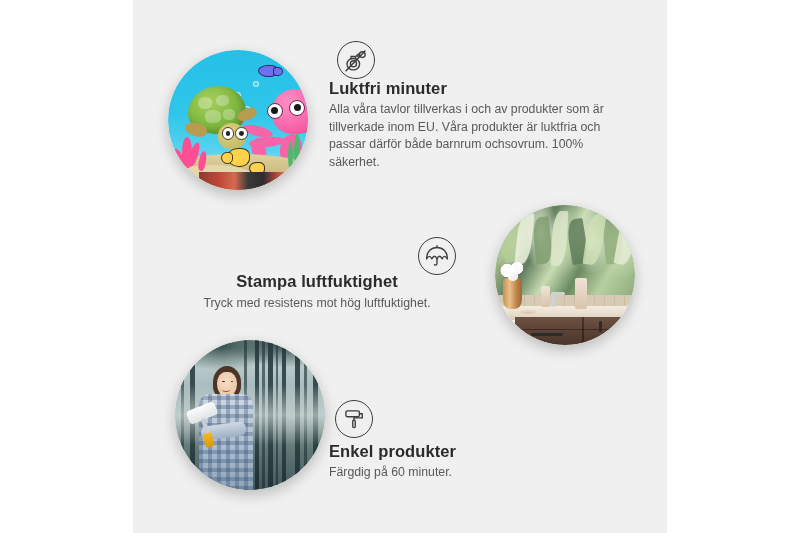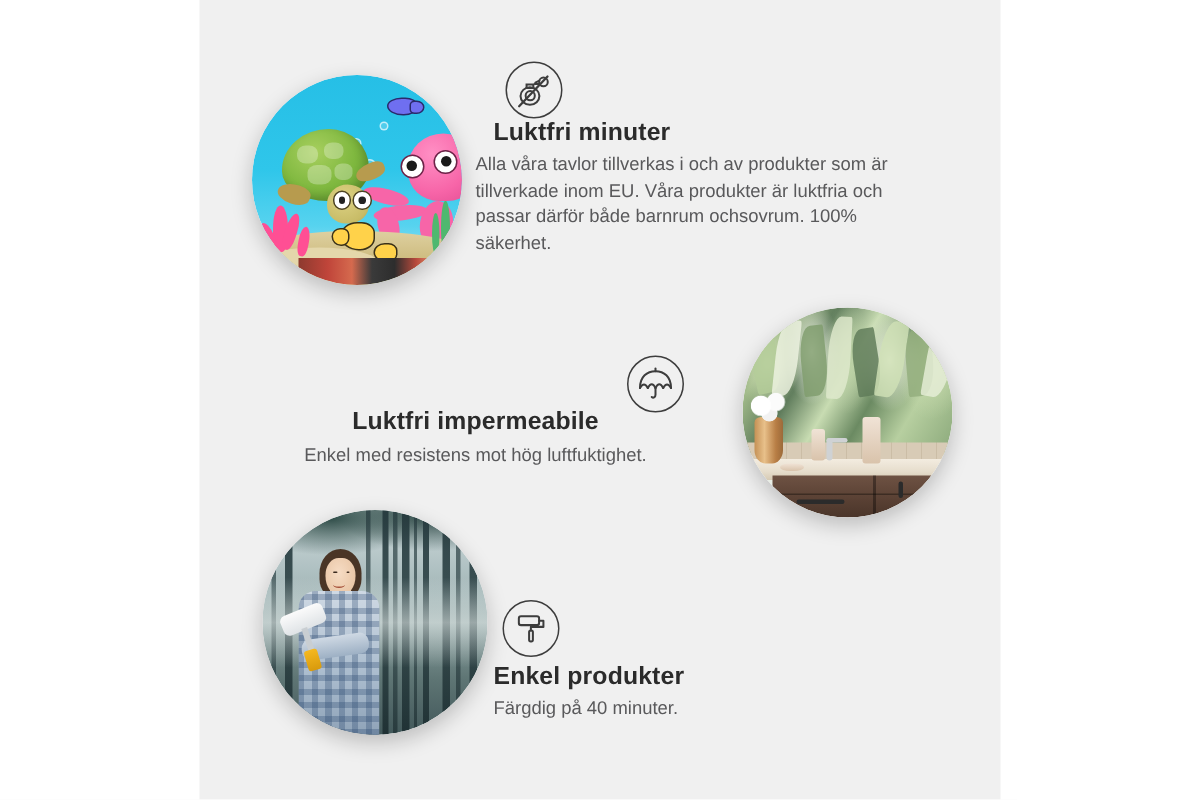--- a/index.html
+++ b/index.html
@@ -343,21 +343,21 @@
             <path d="M20.5 15.5 h3.5"></path>
             <circle cx="27" cy="14" r="3.2"></circle>
             <path d="M24 13 l-3 1.5"></path>
             <circle cx="17.2" cy="24.2" r="3.4"></circle>
             <path d="M9 32 L30 10" stroke-width="1.7"></path>
           </g>
         </svg>
       </div>
 
       <div class="f-title" style="left:196px; top:79px;">Luktfri minuter</div>
-      <div class="f-body" style="left:184px; top:101px; width:295px;">Alla våra tavlor tillverkas i och av produkter som är tillverkade inom EU. Våra produkter är luktfria och passar därför både barnrum ochsovrum. 100% säkerhet.</div>
+      <div class="f-body" style="left:196px; top:101px; width:295px;">Alla våra tavlor tillverkas i och av produkter som är tillverkade inom EU. Våra produkter är luktfria och passar därför både barnrum ochsovrum. 100% säkerhet.</div>
     </div>
 
     <div class="feature">
 
       <div class="photo" style="left:362px; top:205px; width:140px; height:140px;">
         <div class="inner">
           <div class="bath">
             <div class="bath-wall">
               <div class="leaf" style="left:4%;  top:14%; width:13%; height:44%; background:#b3cc98; transform:rotate(-12deg);"></div>
               <div class="leaf" style="left:16%; top:8%;  width:11%; height:52%; background:#eef3e2; transform:rotate(6deg);"></div>
@@ -394,22 +394,22 @@
             <path d="M8.5 23 C10.5 19.5 12.5 19.5 14.3 23"></path>
             <path d="M14.3 23 C16.2 19.3 18.2 19.3 20 23"></path>
             <path d="M20 23 C21.8 19.3 23.8 19.3 25.7 23"></path>
             <path d="M25.7 23 C27.5 19.5 29.5 19.5 31.5 23"></path>
             <path d="M20 10.5 V8.5"></path>
             <path d="M20 23 V28 C20 30 18.3 30.6 17.2 29.6"></path>
           </g>
         </svg>
       </div>
 
-      <div class="f-title ta-center" style="left:34px; top:272px; width:300px;">Luktfri impermeabile</div>
-      <div class="f-sub ta-center" style="left:24px; top:296px; width:320px;">Enkel med resistens mot hög luftfuktighet.</div>
+      <div class="f-title ta-center" style="left:34px; top:272px; width:300px;">Stampa luftfuktighet</div>
+      <div class="f-sub ta-center" style="left:24px; top:296px; width:320px;">Tryck med resistens mot hög luftfuktighet.</div>
     </div>
 
     <div class="feature">
 
       <div class="photo" style="left:42px; top:340px; width:150px; height:150px;">
         <div class="inner">
           <div class="forest">
             <div class="canopy"></div>
             <div class="trunk" style="left:53%;"></div>
             <div class="trunk" style="left:62%;"></div>
@@ -444,17 +444,17 @@
         <svg viewBox="0 0 40 40" aria-hidden="true">
           <g fill="none" stroke="#3d3d3d" stroke-width="1.5" stroke-linecap="round" stroke-linejoin="round">
             <rect x="11" y="11" width="15" height="6.5" rx="1.6"></rect>
             <path d="M26 14.2 h3.2 v4.6 h-9.3 v2.6"></path>
             <rect x="18.6" y="21.4" width="2.8" height="8.2" rx="1.2"></rect>
           </g>
         </svg>
       </div>
 
       <div class="f-title" style="left:196px; top:442px;">Enkel produkter</div>
-      <div class="f-sub" style="left:196px; top:465px;">Färgdig på 40 minuter.</div>
+      <div class="f-sub" style="left:196px; top:465px;">Färgdig på 60 minuter.</div>
     </div>
 
   </div>
 </div>
 
 </body></html>

